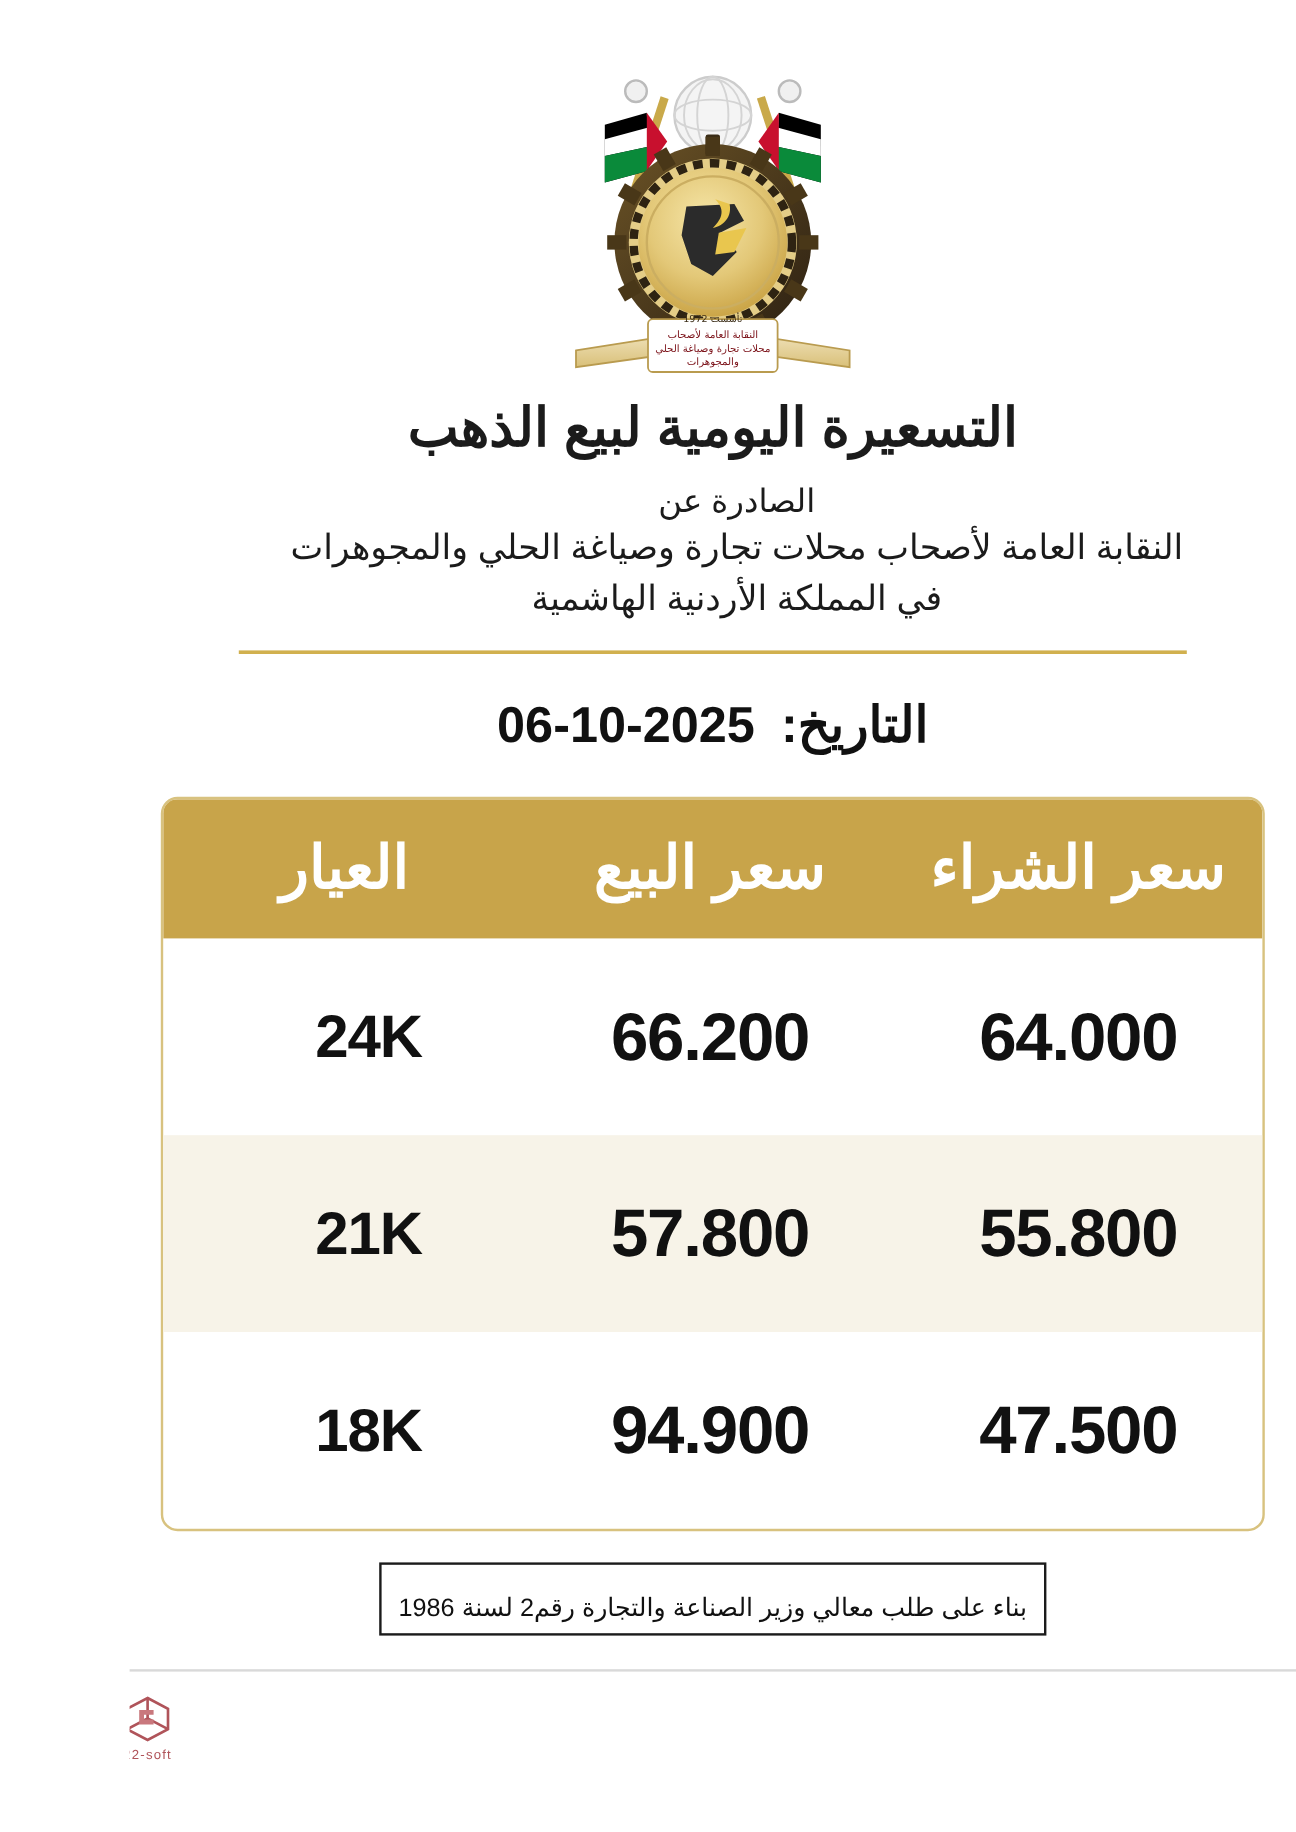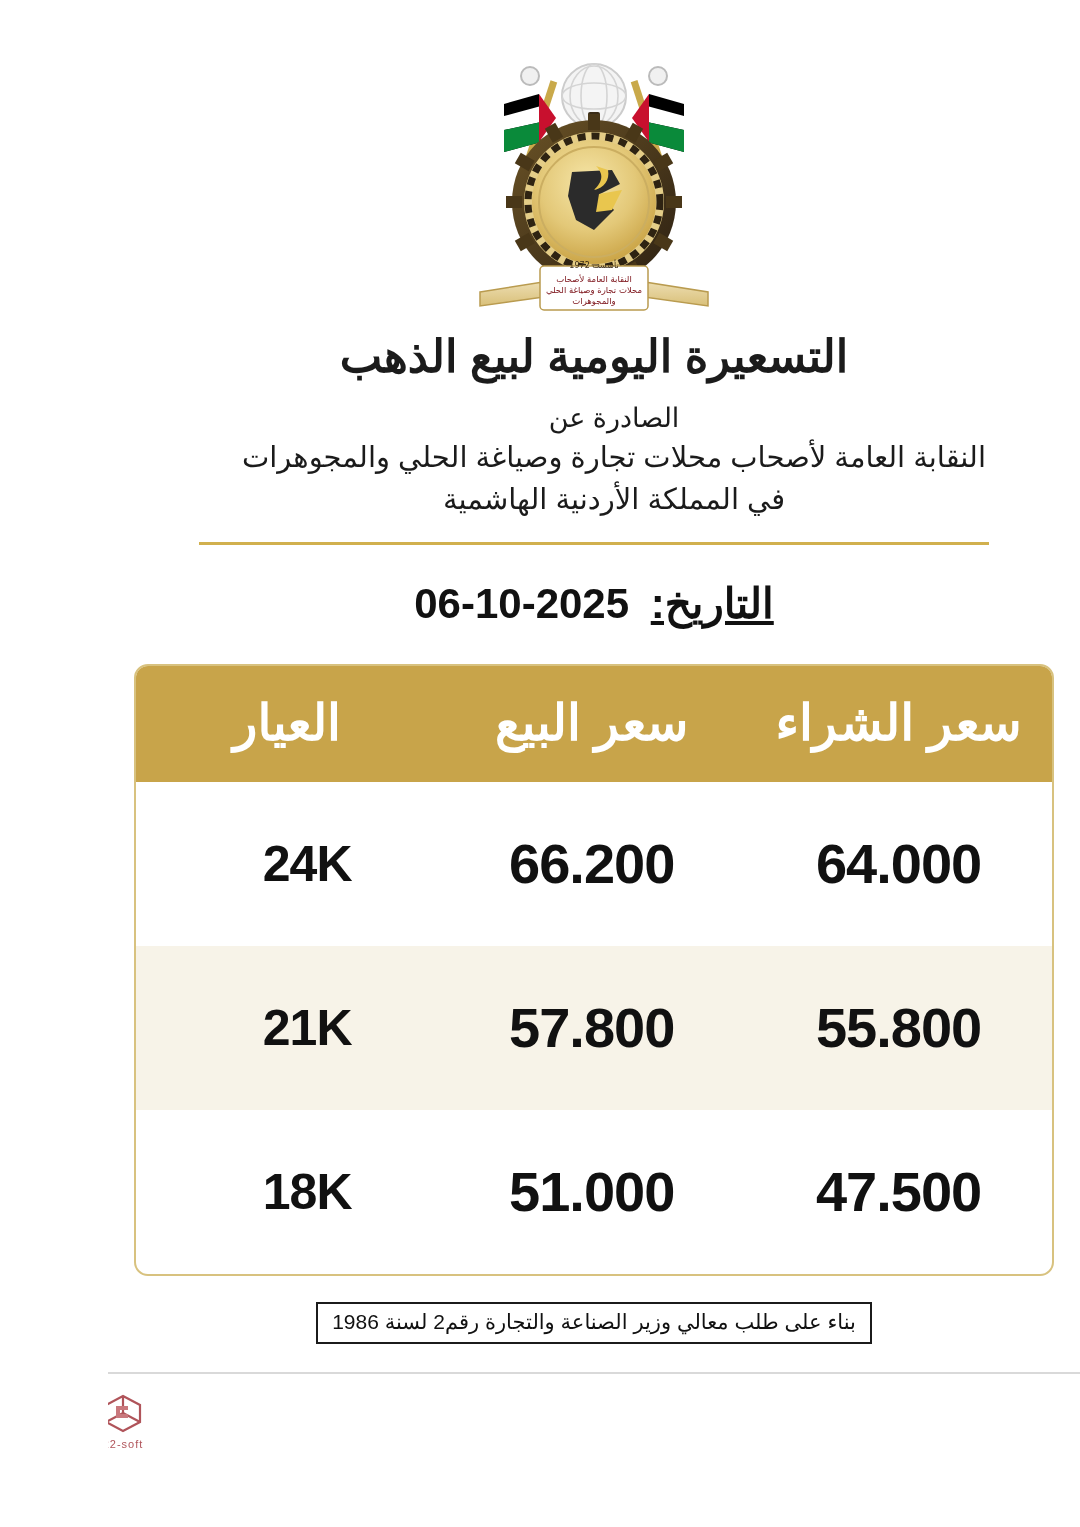--- a/index.html
+++ b/index.html
@@ -60,21 +60,21 @@
   }
 
   .date-line {
     text-align: center;
     font-size: 42px;
     font-weight: bold;
     color: #111;
     margin-top: 34px;
     direction: rtl;
   }
-  .date-line .date-label { margin-left: 10px; text-decoration: underline; }
+  .date-line .date-label { margin-left: 10px; }
   .date-line .date-value { direction: ltr; unicode-bidi: embed; }
 
   
   .table-card {
     width: 920px;
     margin: 36px auto 0 auto;
     border: 2px solid #d8c27f;
     border-radius: 14px;
     overflow: hidden;
     background: #fff;
@@ -114,21 +114,21 @@
   .t-body .cell.col-karat { font-size: 50px; }
 
   
   .note-wrap {
     display: flex;
     justify-content: center;
     margin-top: 26px;
   }
   .note {
     border: 2px solid #1b1b1b;
-    padding: 6px 14px 8px 14px;
+    padding: 24px 14px 8px 14px;
     font-size: 21px;
     color: #111;
     background: #fff;
   }
 
   
   .footer-rule {
     width: 980px;
     height: 2px;
     background: #d9d9d9;
@@ -312,21 +312,21 @@
       </div>
 
       <div class="t-row alt">
         <div class="cell col-buy">55.800</div>
         <div class="cell col-sell">57.800</div>
         <div class="cell col-karat">21K</div>
       </div>
 
       <div class="t-row">
         <div class="cell col-buy">47.500</div>
-        <div class="cell col-sell">51.000</div>
+        <div class="cell col-sell">94.900</div>
         <div class="cell col-karat">18K</div>
       </div>
 
     </div>
   </div>
 
   <div class="note-wrap">
     <div class="note">بناء على طلب معالي وزير الصناعة والتجارة رقم2 لسنة 1986</div>
   </div>
 

